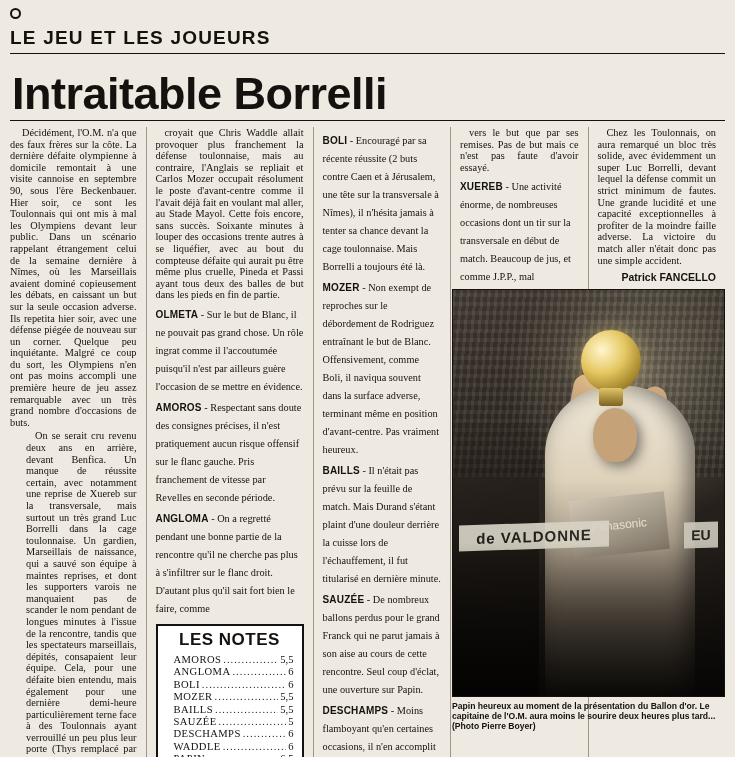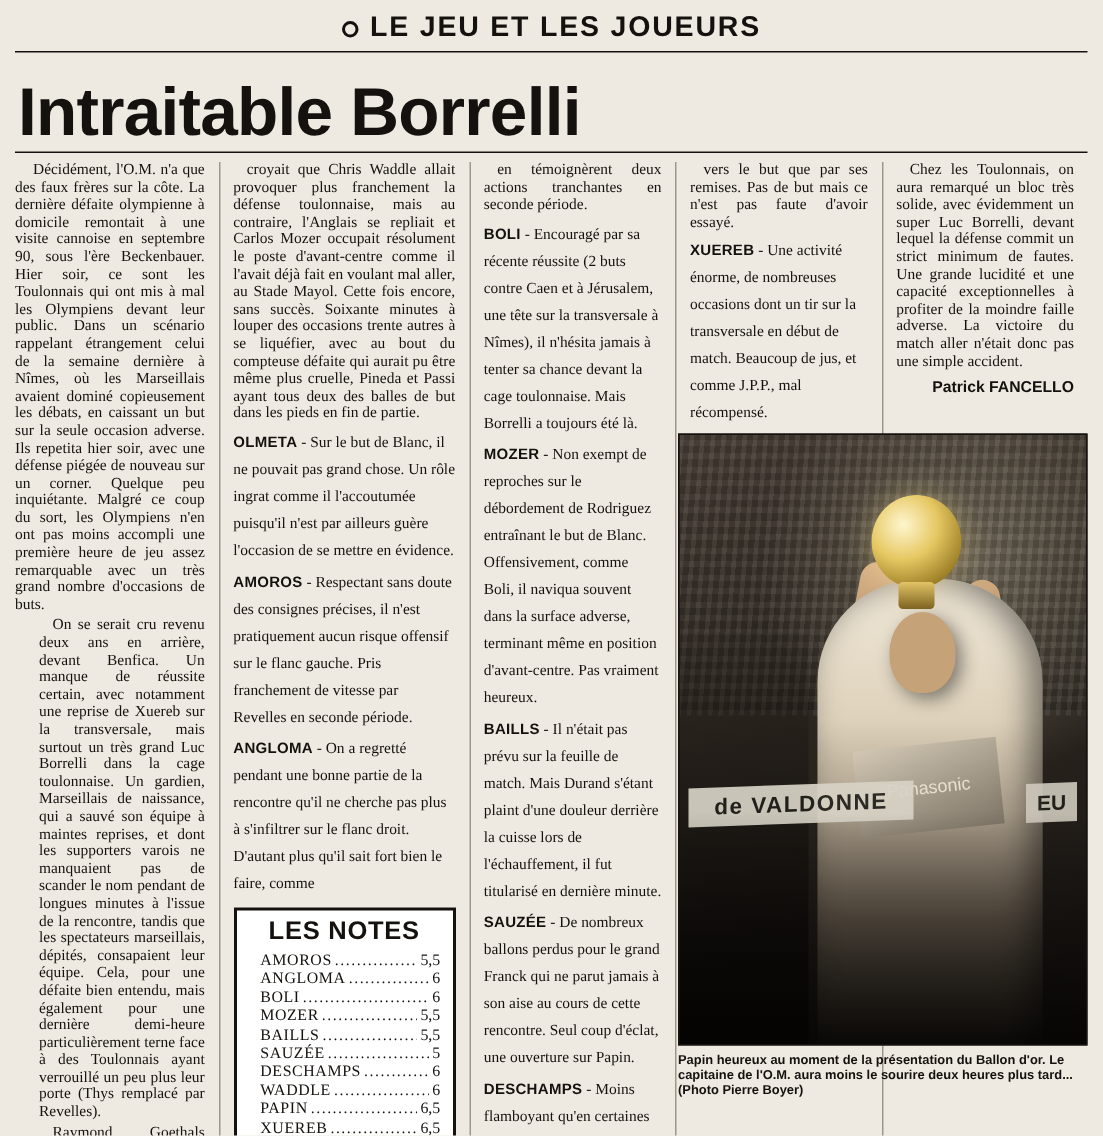--- a/index.html
+++ b/index.html
@@ -15,24 +15,25 @@
   }
   .page {
     position: absolute;
     inset: 0;
     padding: 6px 10px 4px 10px;
   }
 
   
   .kicker {
     display: flex;
-    align-items: center;
+    align-items: flex-start;
     justify-content: center;
     gap: 8px;
     padding-top: 2px;
+    flex-direction: column;
   }
   .kicker .circle {
     width: 11px; height: 11px;
     border: 2px solid #14110e;
     border-radius: 50%;
     display: inline-block;
   }
   .kicker-text {
     font-family: "Liberation Sans", sans-serif;
     font-weight: bold;
@@ -362,21 +363,20 @@
           <div class="note-row">
             <span class="nm">XUEREB</span>
             <span class="dots">..........................</span>
             <span class="sc">6,5</span>
           </div>
         </div>
       </div>
     </div>
 
     <div class="col">
-      <div class="para">en témoignèrent deux actions tranchantes en seconde période.</div>
       <div class="entry">
         <span class="name">BOLI</span><span class="body"> - Encouragé par sa récente réussite (2 buts contre Caen et à Jérusalem, une tête sur la transversale à Nîmes), il n'hésita jamais à tenter sa chance devant la cage toulonnaise. Mais Borrelli a toujours été là.</span>
       </div>
       <div class="entry">
         <span class="name">MOZER</span><span class="body"> - Non exempt de reproches sur le débordement de Rodriguez entraînant le but de Blanc. Offensivement, comme Boli, il naviqua souvent dans la surface adverse, terminant même en position d'avant-centre. Pas vraiment heureux.</span>
       </div>
       <div class="entry">
         <span class="name">BAILLS</span><span class="body"> - Il n'était pas prévu sur la feuille de match. Mais Durand s'étant plaint d'une douleur derrière la cuisse lors de l'échauffement, il fut titularisé en dernière minute.</span>
       </div>
       <div class="entry">

